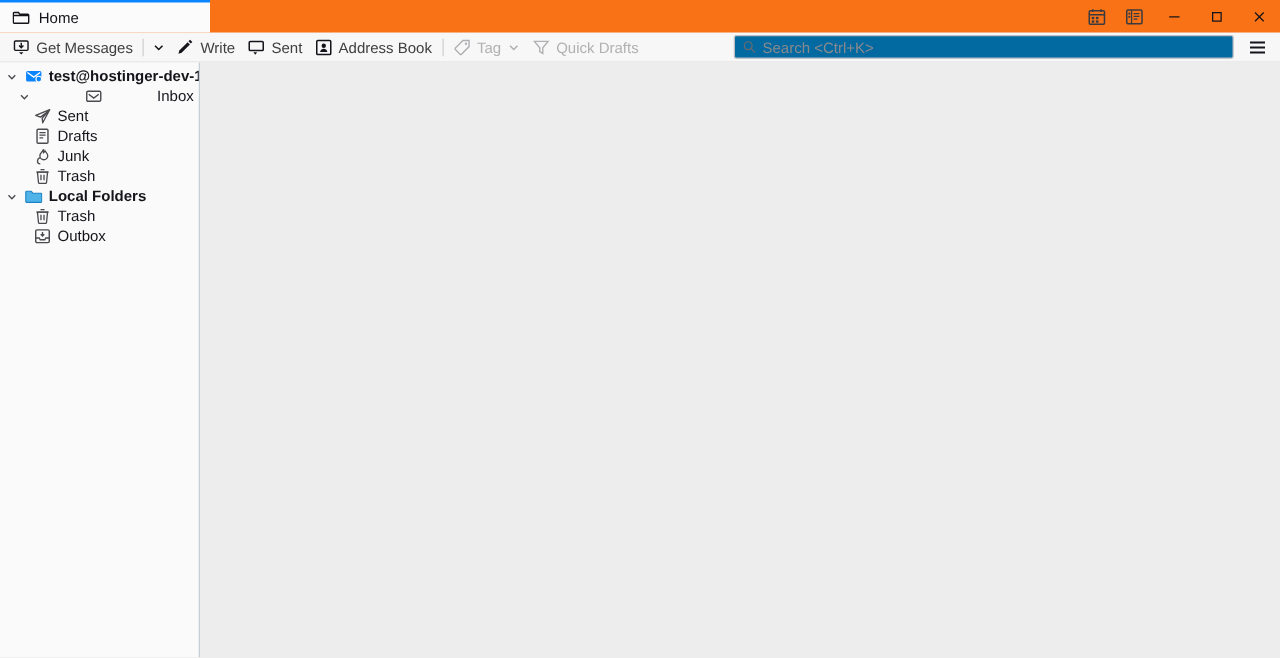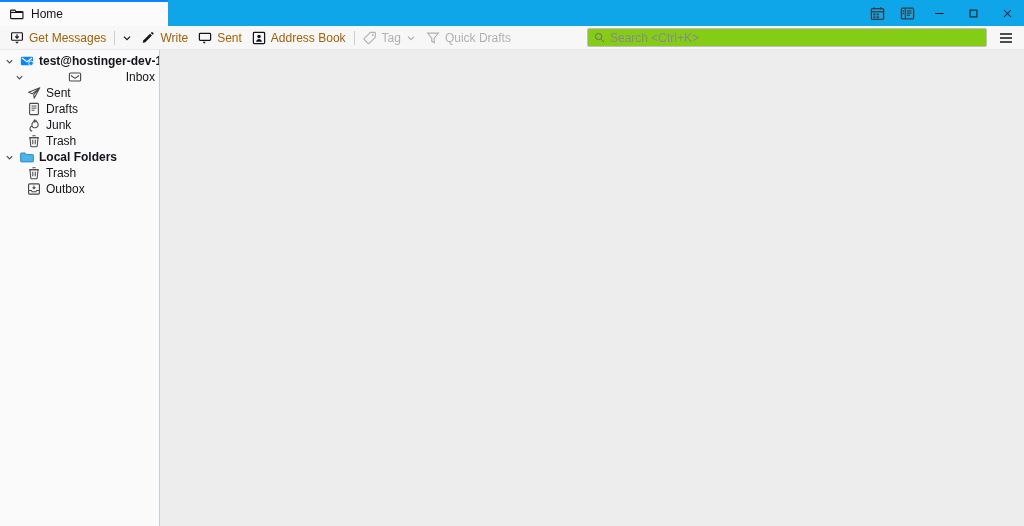--- a/index.html
+++ b/index.html
@@ -6,21 +6,21 @@
   html, body {
     width: 1024px; height: 526px;
     font-family: "Liberation Sans", sans-serif;
     font-size: 12px; color: #15141a;
     overflow: hidden; background: #ededed;
   }
   .app { width: 1024px; height: 526px; display: flex; flex-direction: column; }
 
   
   .titlebar {
-    height: 26px; background: #0ea5e9; display: flex;
+    height: 26px; background: #f97316; display: flex;
     align-items: flex-end; flex: 0 0 26px; position: relative;
   }
   .tab {
     width: 168px; height: 26px; background: #fbfbfc;
     display: flex; align-items: center; gap: 7px;
     padding: 0 10px; border-top: 2px solid #0a84ff;
     position: relative; cursor: default;
   }
   .tab-label { font-size: 12px; color: #15141a; white-space: nowrap; }
   .titlebar-spacer { flex: 1 1 auto; height: 26px; }
@@ -36,32 +36,32 @@
 
   
   .toolbar {
     height: 24px; flex: 0 0 24px; background: #f7f7f8;
     display: flex; align-items: center; padding: 0 5px; gap: 0;
     border-bottom: 1px solid #e8e8ea;
   }
   .tb-btn {
     display: flex; align-items: center; gap: 5px;
     height: 20px; padding: 0 5px; border-radius: 3px;
-    white-space: nowrap; cursor: default; font-size: 12px; color: #a16207;
+    white-space: nowrap; cursor: default; font-size: 12px; color: #404040;
   }
   .tb-btn.disabled { color: #b1b1b3; }
   .tb-sep { width: 1px; height: 14px; background: #cfcfd2; margin: 0 3px; }
   .chev-btn {
     width: 18px; height: 20px; display: flex;
     align-items: center; justify-content: center;
     border-radius: 3px; cursor: default;
   }
   .spring { flex: 1 1 auto; }
   .search-wrap {
-    width: 400px; height: 19px; background: #84cc16;
+    width: 400px; height: 19px; background: #0369a1;
     border: 1px solid #bfbfc3; border-radius: 2px;
     display: flex; align-items: center; gap: 5px; padding: 0 6px; margin-left: 32px;
   }
   .search-input {
     border: none; outline: none; background: transparent;
     font-family: "Liberation Sans", sans-serif; font-size: 12px;
     color: #15141a; width: 100%; height: 100%;
   }
   .search-input::placeholder { color: #8a8a8e; }
   .hamburger {

